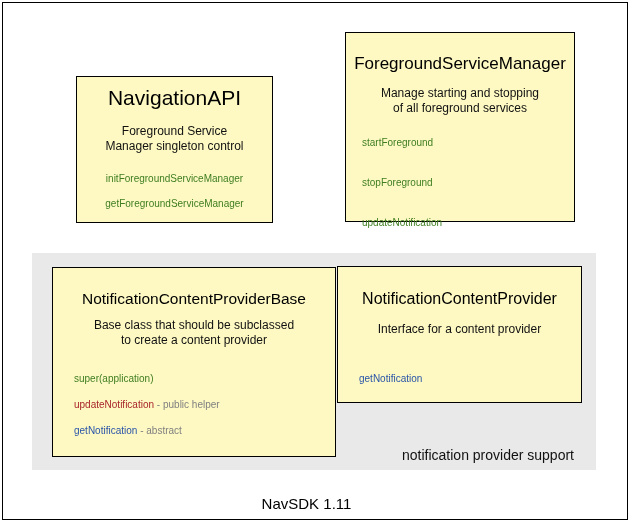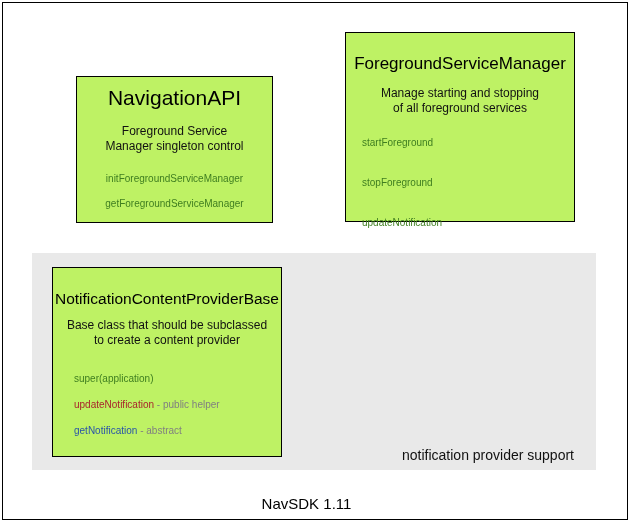--- a/index.html
+++ b/index.html
@@ -13,26 +13,26 @@
   }
   .panel {
     position: absolute; left: 32px; top: 253px; width: 564px; height: 217px;
     background: var(--panel_gray, #e9e9e9);
   }
   .panel-caption {
     position: absolute; right: 22px; bottom: 7px;
     font-size: 14px; color: #111; white-space: nowrap;
   }
   .box {
-    position: absolute; background: #bef264; border: 1.5px solid #000;
+    position: absolute; background: #fef9c3; border: 1.5px solid #000;
     box-sizing: border-box; text-align: center;
   }
   .box-navigation-api { left: 76px; top: 76px; width: 197px; height: 147px; }
   .box-fsm            { left: 345px; top: 32px; width: 230px; height: 190px; }
-  .box-ncpb           { left: 52px; top: 267px; width: 230px; height: 190px; }
+  .box-ncpb           { left: 52px; top: 267px; width: 284px; height: 190px; }
   .box-ncp            { left: 337px; top: 266px; width: 245px; height: 137px; }
 
   .bt { line-height: 20px; white-space: nowrap; }
   .box-navigation-api .bt { margin-top: 11px; font-size: 21px; }
   .box-fsm .bt            { margin-top: 21px; font-size: 17px; }
   .box-ncpb .bt           { margin-top: 21px; font-size: 15.5px; }
   .box-ncp .bt            { margin-top: 22px; font-size: 16px; }
 
   .bd { font-size: 12px; line-height: 15px; color: #111; }
   .box-navigation-api .bd { margin-top: 16px; }
@@ -117,15 +117,26 @@
       </div>
       <div class="method-row">
         <span class="m-red">updateNotification</span><span class="m-suffix"> - public helper</span>
       </div>
       <div class="method-row">
         <span class="m-blue">getNotification</span><span class="m-suffix"> - abstract</span>
       </div>
     </div>
   </div>
 
+  <div class="box box-ncp">
+    <div class="bt">NotificationContentProvider</div>
+    <div class="bd">
+      <div>Interface for a content provider</div>
+    </div>
+    <div class="bm">
+      <div class="method-row">
+        <span class="m-blue">getNotification</span>
+      </div>
+    </div>
+  </div>
 
   <div class="footer">NavSDK 1.11</div>
 </div>
 
 </body></html>

